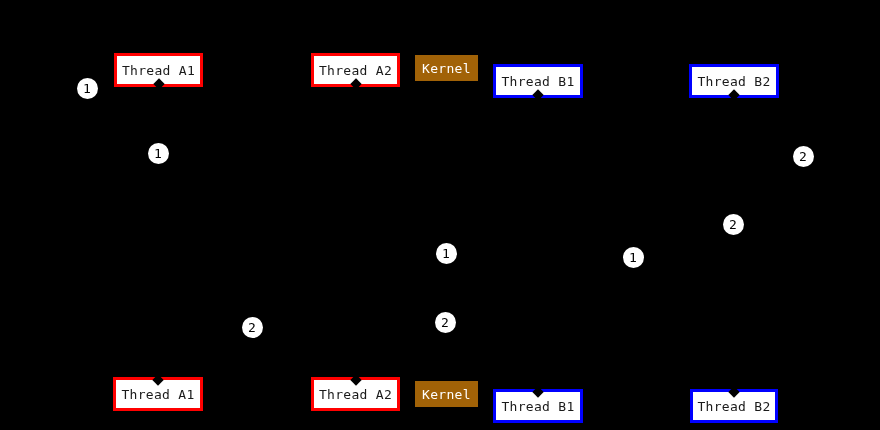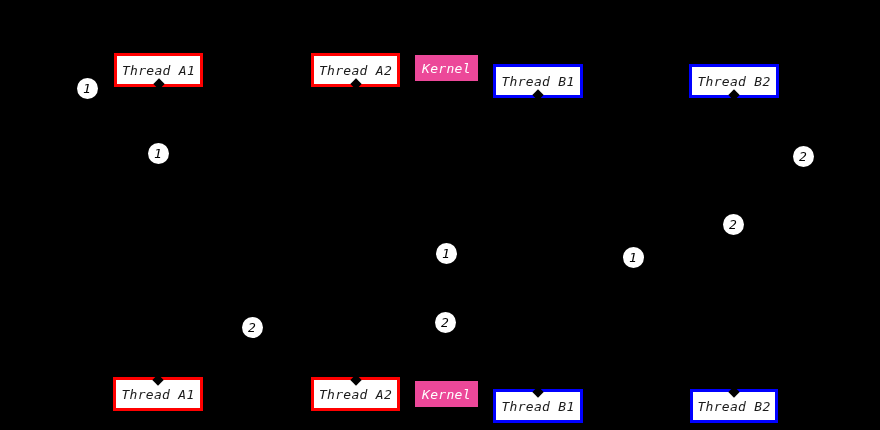--- a/index.html
+++ b/index.html
@@ -7,35 +7,34 @@
     padding: 0;
     background: #000000;
   }
   #stage {
     position: relative;
     width: 880px;
     height: 430px;
     background: #000000;
     overflow: hidden;
     font-family: "DejaVu Sans Mono", "Liberation Mono", monospace;
-    font-style: italic;
   }
   .box {
     position: absolute;
     box-sizing: border-box;
     background: #ffffff;
     border: 3px solid #ffffff;
     display: flex;
     align-items: center;
     justify-content: center;
   }
   .box.red  { border-color: #ff0000; }
   .box.blue { border-color: #0000ff; margin-top: 12px; }
   .box.kernel {
-    background: #ec4899;
+    background: #a16207;
     border: none;
   }
   .box-label {
     font-size: 13px;
     line-height: 1;
     color: #1a1a1a;
     letter-spacing: 0.3px;
     white-space: nowrap;
   }
   .box.kernel .box-label {

